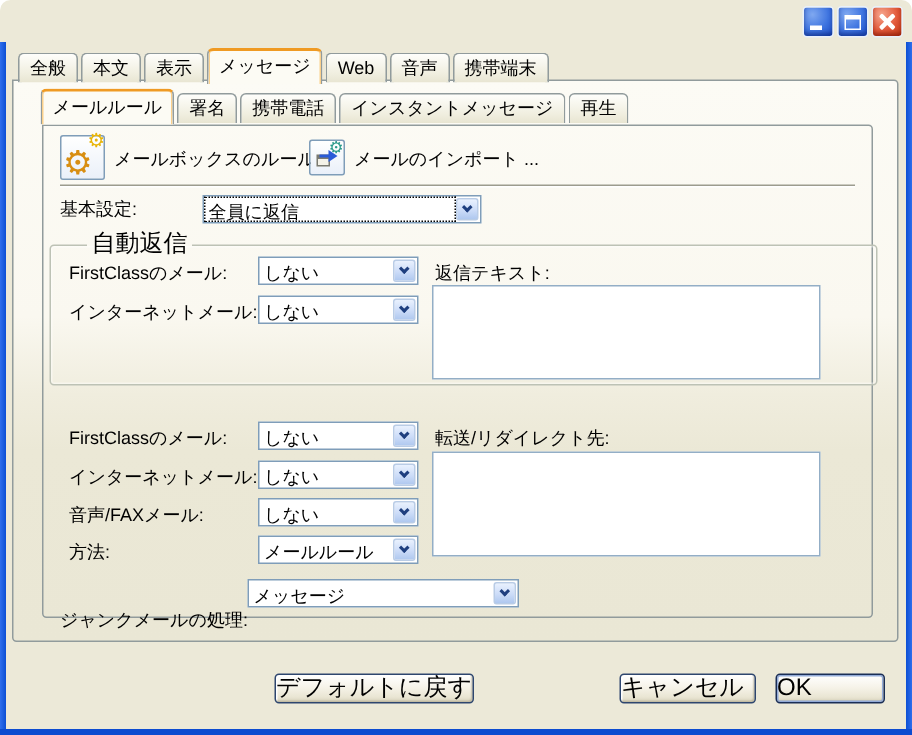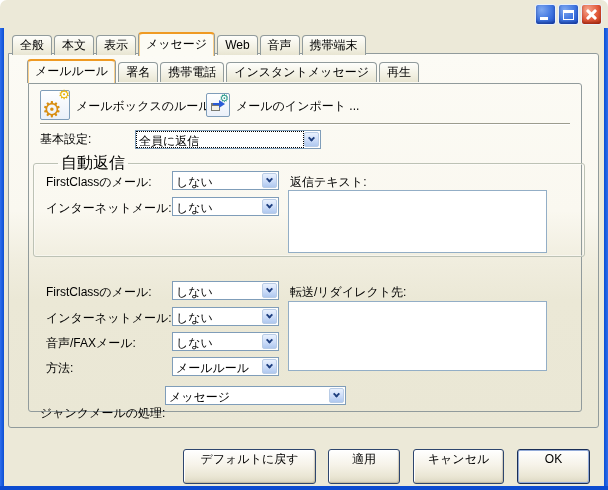--- a/index.html
+++ b/index.html
@@ -82,23 +82,23 @@
 
   
   fieldset{position:absolute;border:1px solid #BDC2B5;border-radius:3px;margin:0;padding:0;
     box-shadow:inset 0 0 0 1px rgba(255,255,255,.45);}
   legend{font-size:16px;margin-left:24px;padding:0 3px;line-height:14px;font-family:Liberation Serif, serif;}
 
   textarea.box{position:absolute;border:1px solid #93AEC6;background:#fff;resize:none;
     font-size:12px;padding:2px;}
 
   
-  .xp-btn{position:absolute;height:35px;border:1px solid #2E466E;border-radius:3px;
+  .xp-btn{position:absolute;height:20px;border:1px solid #2E466E;border-radius:3px;
     background:linear-gradient(180deg,#FFFFFF 0%,#F6F3E9 45%,#EAE6D4 80%,#DCD7C2 100%);
-    font-size:12px;text-align:center;line-height:18px;cursor:default;
+    font-size:16px;line-height:18px;cursor:default;
     box-shadow:inset -1px -1px 1px rgba(150,140,110,.4), inset 1px 1px 0 #fff;}
   .xp-btn.default{border-color:#1A2E56;box-shadow:inset 0 0 0 1px #93ABD8, inset -1px -1px 1px rgba(150,140,110,.4);}
 </style>
 </head>
 <body>
 
 <div class="window">
 
   <div class="win-btns">
     <div class="win-btn">
@@ -215,17 +215,16 @@
 
   <div class="lbl" style="left:40px;top:406px;">ジャンクメールの処理:</div>
   <div class="combo" style="left:165px;top:386px;width:181px;">
     <div class="val">メッセージ</div>
     <div class="arrow">
         <span class="chev"></span>
       </div>
   </div>
 
   <div class="xp-btn" style="left:183px;top:449px;width:133px;">デフォルトに戻す</div>
-  <div class="xp-btn" style="left:328px;top:449px;width:72px;">適用</div>
   <div class="xp-btn default" style="left:517px;top:449px;width:73px;">OK</div>
   <div class="xp-btn" style="left:413px;top:449px;width:91px;">キャンセル</div>
 
 </div>
 
 </body></html>

